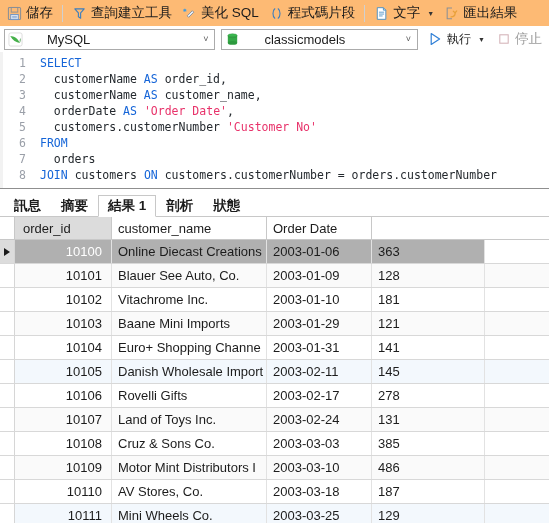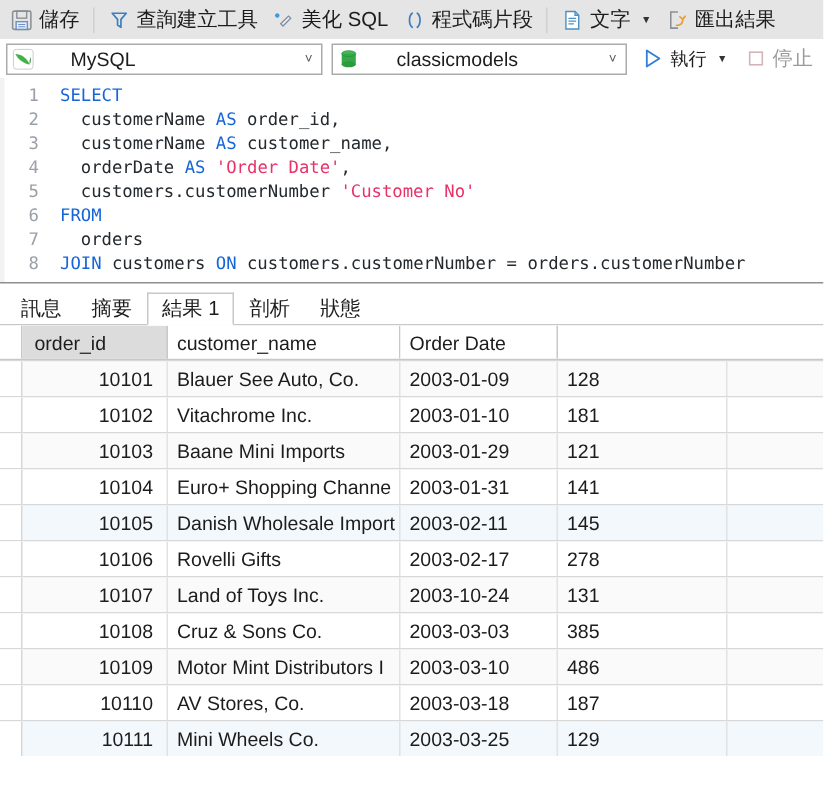--- a/index.html
+++ b/index.html
@@ -15,21 +15,21 @@
     color: #1a1a1a;
     overflow: hidden;
     -webkit-font-smoothing: antialiased;
   }
 
   
   .toolbar {
     height: 26px;
     display: flex;
     align-items: center;
-    background: #e5e5e5;
+    background: #fdba74;
     padding: 0 2px;
     box-sizing: border-box;
   }
   .tb-item {
     display: flex;
     align-items: center;
     height: 22px;
     padding: 0 5px;
     gap: 4px;
     cursor: default;
@@ -175,20 +175,21 @@
     align-items: center;
     padding: 0 9px;
     font-size: 13.5px;
     color: #1c1c1c;
     background: transparent;
     border: 1px solid transparent;
     border-bottom: none;
     box-sizing: border-box;
     cursor: default;
     white-space: nowrap;
+    font-weight: bold;
   }
   .tab.active {
     background: #ffffff;
     border: 1px solid #c8c8c8;
     border-bottom: 1px solid #ffffff;
     margin-bottom: -1px;
     position: relative;
     z-index: 2;
   }
 
@@ -426,20 +427,30 @@
 
 <div class="grid">
   <div class="grid-row hdr-row">
     <div class="cell hdr-cell c-sel"></div>
     <div class="cell hdr-cell c-id">order_id</div>
     <div class="cell hdr-cell c-name">customer_name</div>
     <div class="cell hdr-cell c-date">Order Date</div>
     <div class="cell hdr-cell c-pad"></div>
   </div>
   <div id="gridbody">
+      <div class="grid-row row-selected ">
+        <div class="cell c-sel">
+          <div class="rowmark"></div>
+        </div>
+        <div class="cell c-id">10100</div>
+        <div class="cell c-name">Online Diecast Creations</div>
+        <div class="cell c-date">2003-01-06</div>
+        <div class="cell c-cust">363</div>
+        <div class="cell c-pad"></div>
+      </div>
       <div class="divider-line"></div>
       <div class="grid-row row-odd ">
         <div class="cell c-sel"></div>
         <div class="cell c-id">10101</div>
         <div class="cell c-name">Blauer See Auto, Co.</div>
         <div class="cell c-date">2003-01-09</div>
         <div class="cell c-cust">128</div>
         <div class="cell c-pad"></div>
       </div>
       <div class="divider-line"></div>
@@ -485,21 +496,21 @@
         <div class="cell c-name">Rovelli Gifts</div>
         <div class="cell c-date">2003-02-17</div>
         <div class="cell c-cust">278</div>
         <div class="cell c-pad"></div>
       </div>
       <div class="divider-line"></div>
       <div class="grid-row row-odd ">
         <div class="cell c-sel"></div>
         <div class="cell c-id">10107</div>
         <div class="cell c-name">Land of Toys Inc.</div>
-        <div class="cell c-date">2003-10-24</div>
+        <div class="cell c-date">2003-02-24</div>
         <div class="cell c-cust">131</div>
         <div class="cell c-pad"></div>
       </div>
       <div class="divider-line"></div>
       <div class="grid-row row-even ">
         <div class="cell c-sel"></div>
         <div class="cell c-id">10108</div>
         <div class="cell c-name">Cruz &amp; Sons Co.</div>
         <div class="cell c-date">2003-03-03</div>
         <div class="cell c-cust">385</div>

